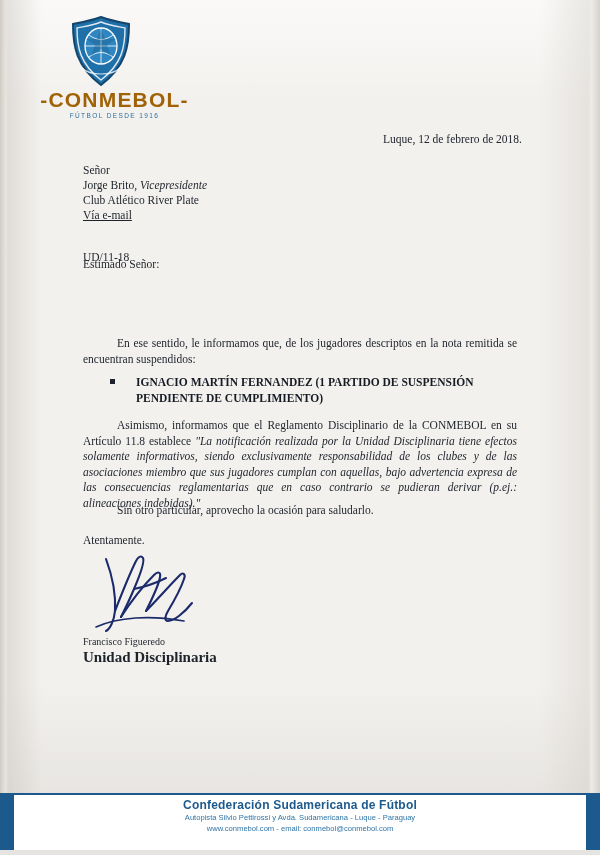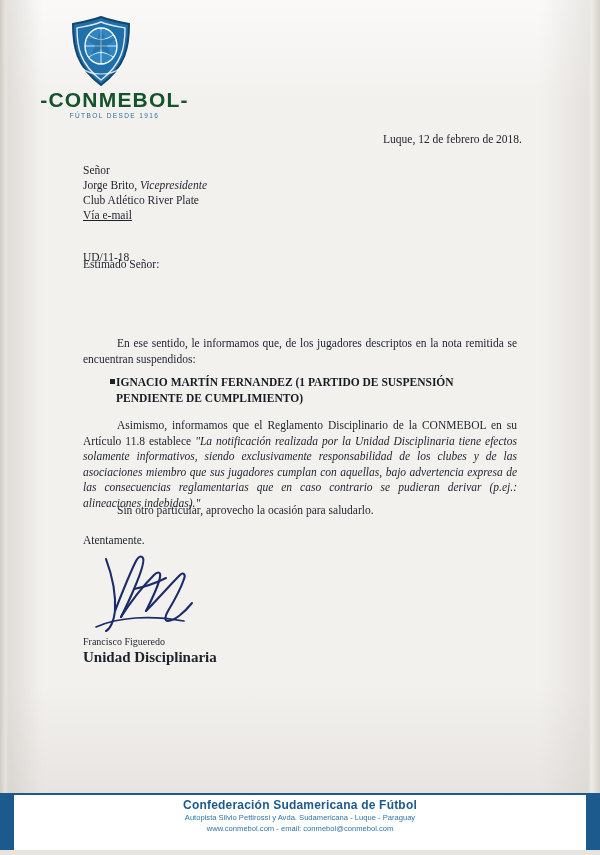--- a/index.html
+++ b/index.html
@@ -68,21 +68,21 @@
   .wordmark {
     position: absolute;
     left: 0;
     top: 74px;
     width: 185px;
     text-align: center;
     font-family: "Liberation Sans", sans-serif;
     font-weight: bold;
     font-size: 21px;
     letter-spacing: 1.2px;
-    color: #14532d;
+    color: #a16207;
   }
   .tagline {
     position: absolute;
     left: 0;
     top: 98px;
     width: 185px;
     text-align: center;
     font-family: "Liberation Sans", sans-serif;
     font-size: 6.5px;
     letter-spacing: 1.4px;
@@ -149,21 +149,21 @@
   .bullet-block .sq {
     position: absolute;
     left: 0px;
     top: 4px;
     width: 5px;
     height: 5px;
     background: #1d222b;
   }
   .bullet-block .txt {
     display: block;
-    margin-left: 6px;
+    margin-left: 26px;
   }
 
   #para3 { top: 418px; }
   .quote {
     font-style: italic;
   }
   #para4 { top: 503px; }
 
   .closing {
     position: absolute;

